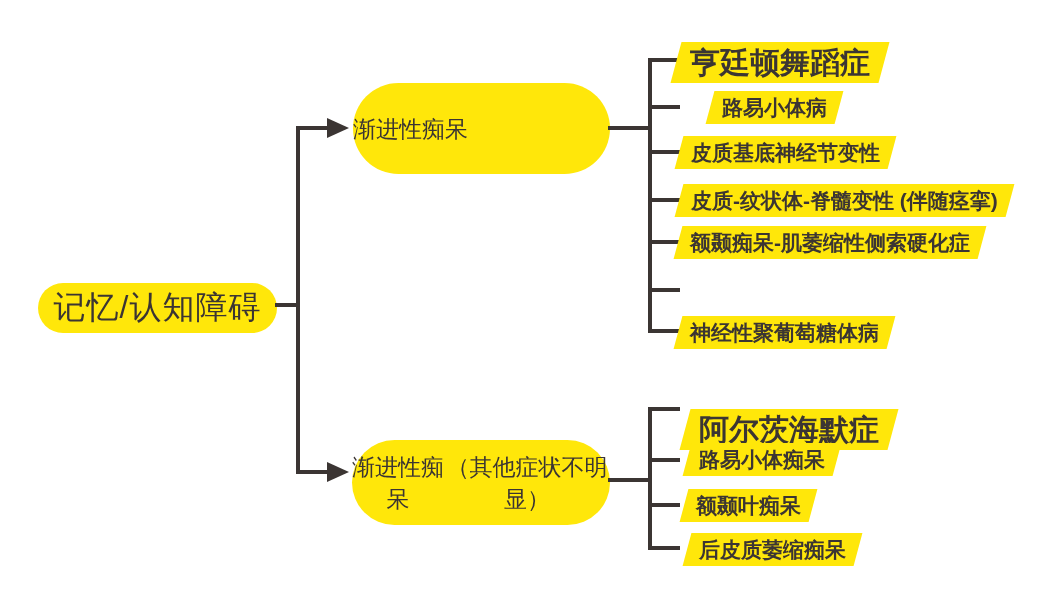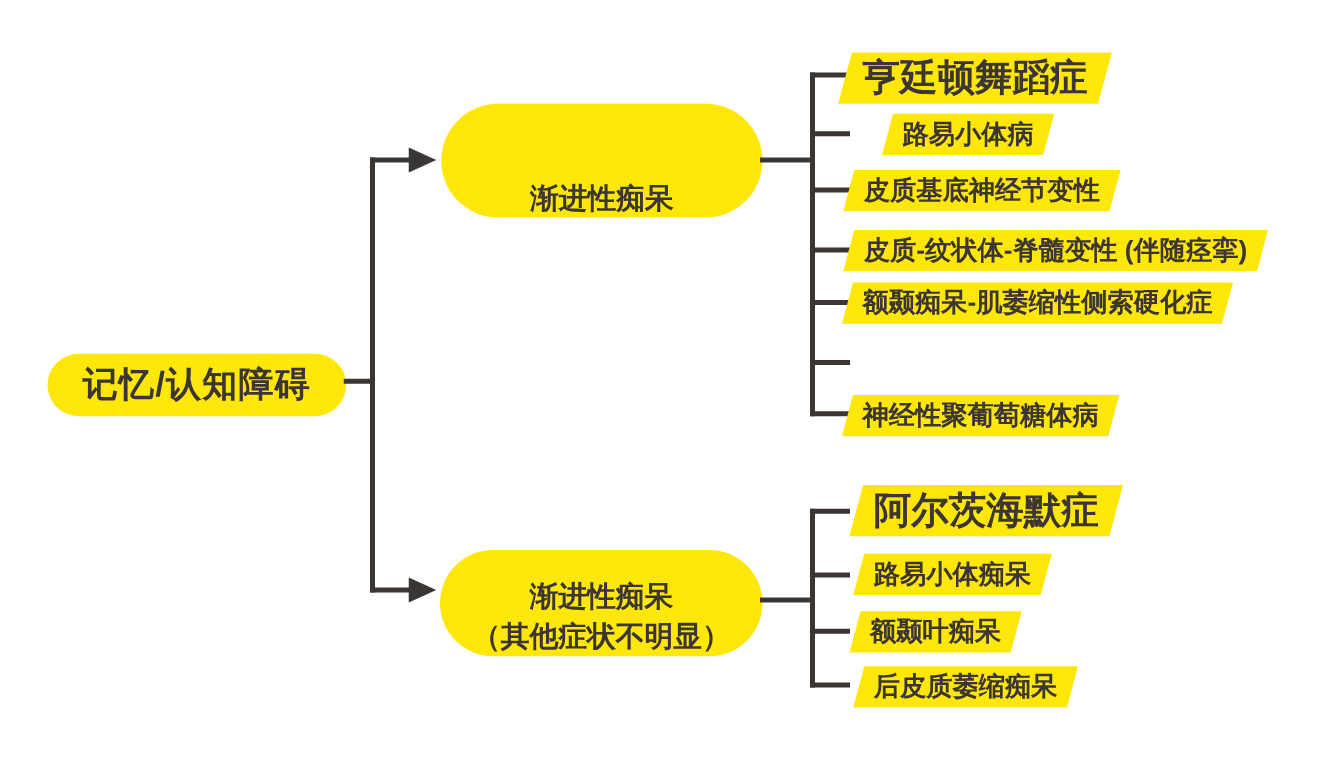--- a/index.html
+++ b/index.html
@@ -14,29 +14,29 @@
     background:#ffffff;
     overflow:hidden;
   }
   
   .root-pill{
     position:absolute;
     left:38px;top:283px;width:239px;height:50px;
     background:var(--yellow);
     border-radius:27px;
     display:flex;align-items:center;justify-content:center;
-    font-size:28px;font-weight:700;letter-spacing:1px;
+    font-size:32px;font-weight:400;letter-spacing:1px;
   }
   .branch-ellipse{
     position:absolute;
     background:var(--yellow);
     border-radius:50px;
-    display:flex;flex-direction:column;align-items:center;justify-content:flex-end;
+    display:flex;flex-direction:row;align-items:center;justify-content:flex-start;
     text-align:center;
-    font-weight:700;
+    font-weight:400;
   }
   .branch-ellipse .line1{font-size:23px;line-height:32px;}
   .branch-ellipse .line2{font-size:23px;line-height:32px;}
   #ellipse-1{left:353px;top:83px;width:257px;height:91px;}
   #ellipse-2{left:352px;top:440px;width:258px;height:85px;}
   
   .leaf{
     position:absolute;
     white-space:nowrap;
     font-weight:600;
@@ -109,18 +109,18 @@
     <span class="line2">（其他症状不明显）</span>
   </div>
 
   <div class="hline" style="left:608px;top:478px;width:44px;"></div>
   <div class="vline" style="left:648px;top:407px;height:143px;"></div>
   <div class="hline" style="left:648px;top:407px;width:32px;"></div>
   <div class="hline" style="left:648px;top:458px;width:32px;"></div>
   <div class="hline" style="left:648px;top:503px;width:32px;"></div>
   <div class="hline" style="left:648px;top:546px;width:32px;"></div>
 
-  <div class="leaf big" style="left:685px;top:388px;">阿尔茨海默症</div>
+  <div class="leaf big" style="left:685px;top:409px;">阿尔茨海默症</div>
   <div class="leaf" style="left:687px;top:443px;">路易小体痴呆</div>
   <div class="leaf" style="left:687px;top:533px;">后皮质萎缩痴呆</div>
   <div class="leaf" style="left:684px;top:489px;">额颞叶痴呆</div>
 
 </div>
 
 </body></html>

